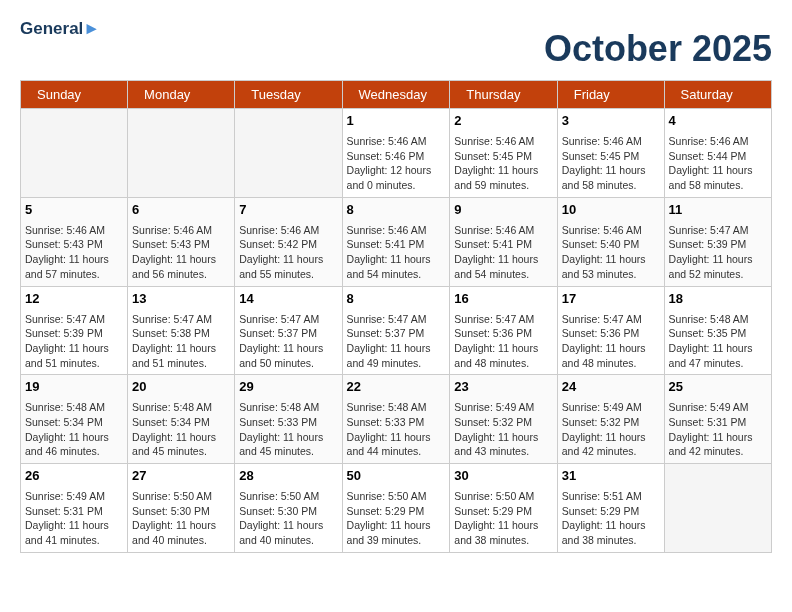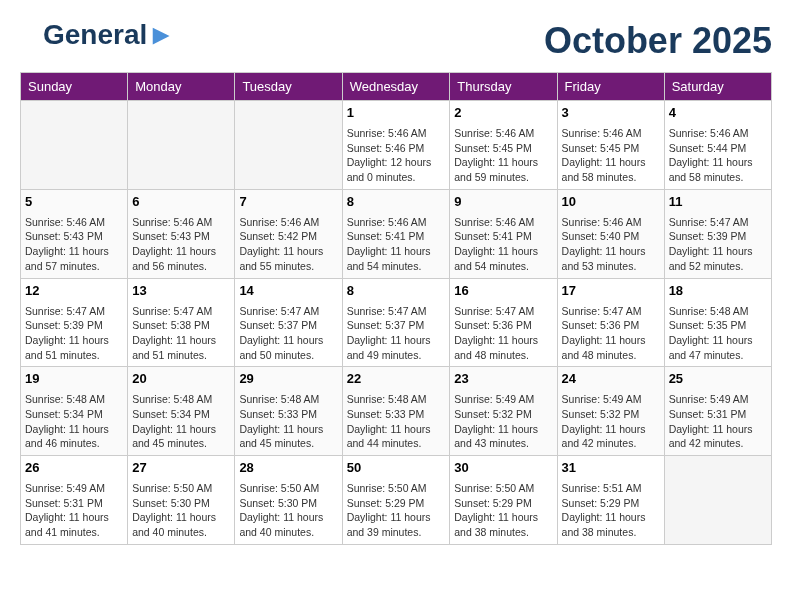--- a/index.html
+++ b/index.html
@@ -14,50 +14,50 @@
       display: flex;
       justify-content: space-between;
       align-items: flex-start;
       margin-bottom: 10px;
     }
     .logo {
       display: flex;
       align-items: center;
     }
     .logo-text {
-      font-size: 28px;
+      font-size: 17px;
       font-weight: bold;
       color: #1a3a5c;
       line-height: 1.1;
-      margin-left: 23px;
     }
     .logo-text span {
       color: #4a90d9;
     }
     .title-block {
       text-align: right;
+      margin-top: 8px;
     }
     .month-title {
       font-size: 36px;
       font-weight: bold;
       color: #1a3a5c;
     }
     .location {
       font-size: 15px;
       color: #333;
     }
     .calendar {
       width: 100%;
       border-collapse: collapse;
       font-size: 11px;
     }
     .calendar th {
-      background: #701a75;
+      background: #c2410c;
       color: #fff;
-      padding: 6px 7px;
+      padding: 6px 16px;
       text-align: left;
       font-size: 13px;
       font-weight: normal;
       border: 1px solid #ccc;
     }
     .calendar td {
       border: 1px solid #ccc;
       vertical-align: top;
       padding: 4px;
       width: 108px;

